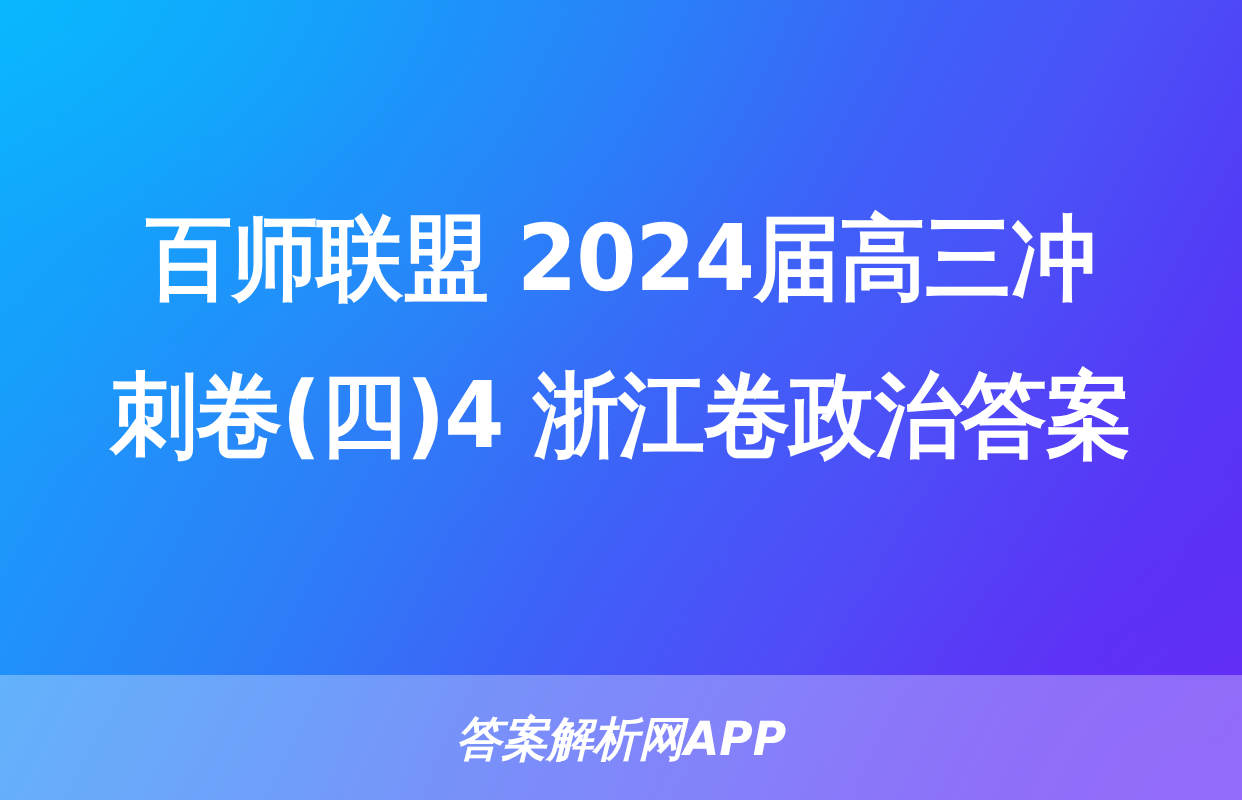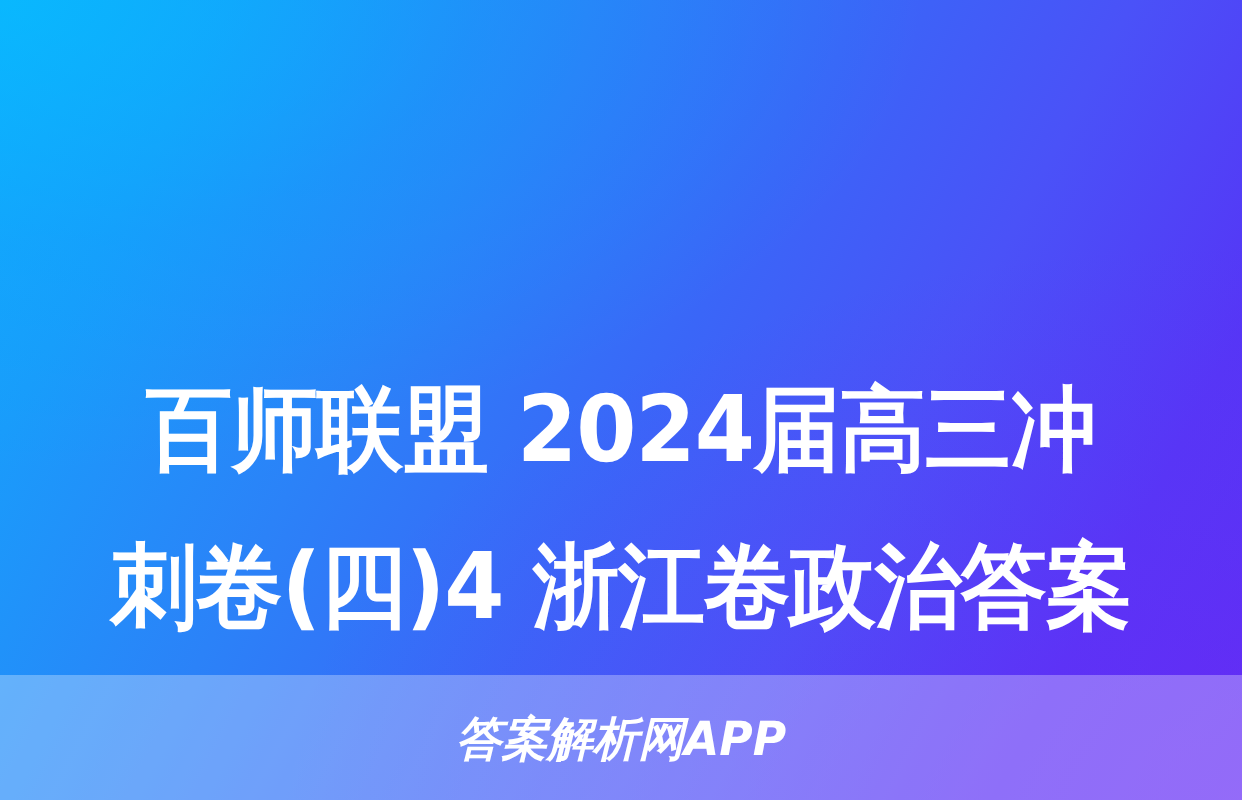--- a/index.html
+++ b/index.html
@@ -48,23 +48,23 @@
   }
 
   
   .title-wrap {
     position: absolute;
     left: 0;
     top: 0;
     width: 1242px;
     height: 675px;
     display: flex;
-    align-items: flex-end;
+    align-items: center;
     justify-content: center;
-    padding: 10px 74px;
+    padding: 18px 74px;
     box-sizing: border-box;
     z-index: 2;
   }
 
   .title {
     margin: 0;
     width: 100%;
     text-align: center;
     color: #ffffff;
     font-family: "DejaVu Sans", "Liberation Sans", sans-serif;

